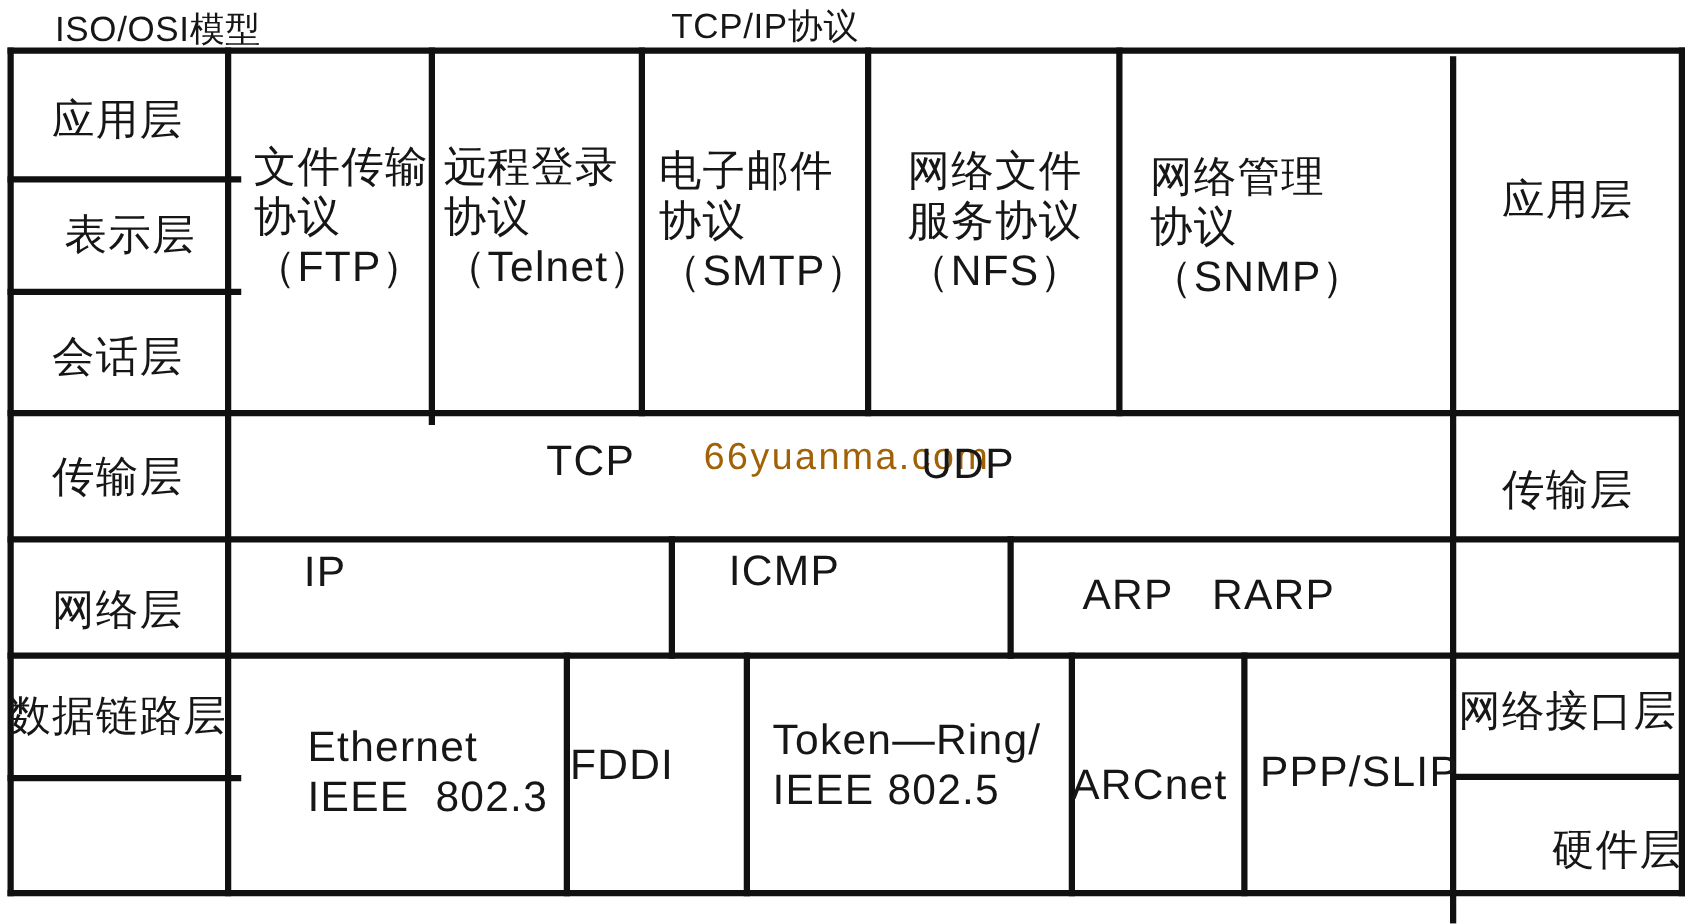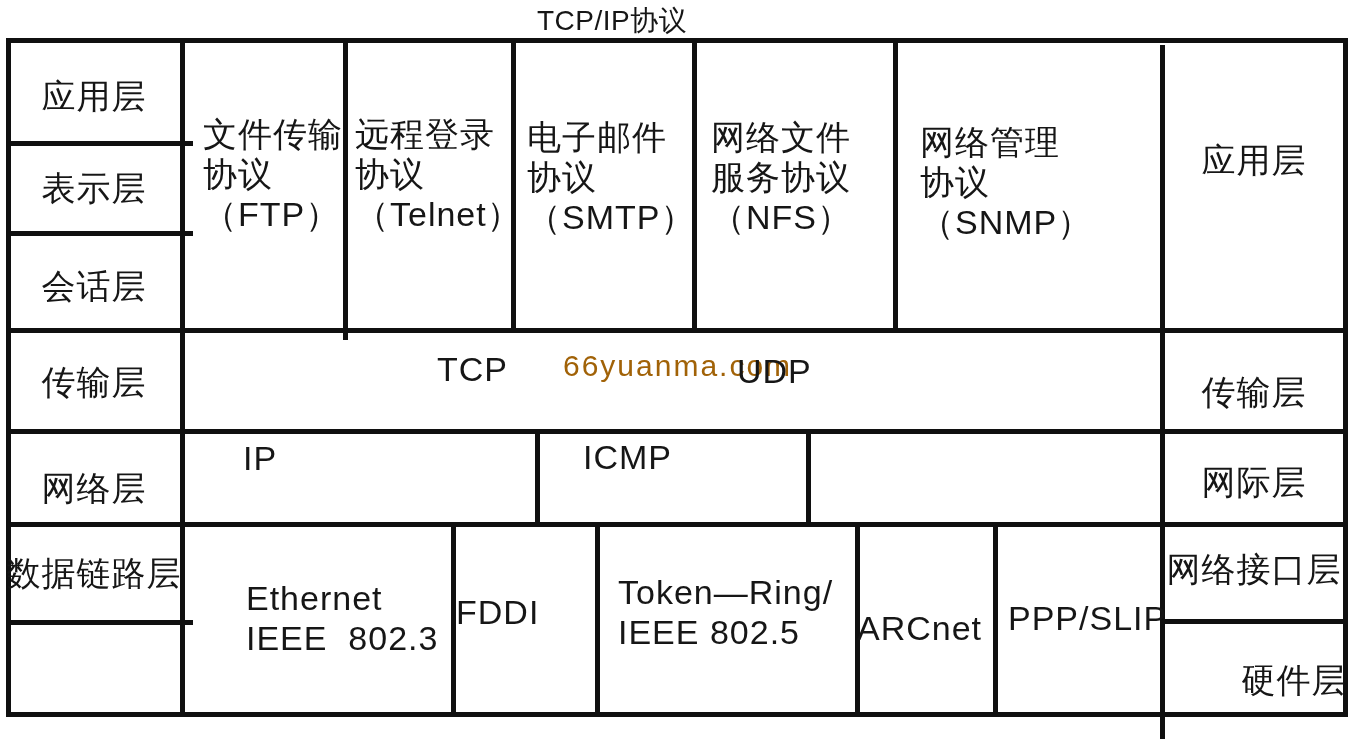--- a/index.html
+++ b/index.html
@@ -36,20 +36,21 @@
     font-size: 30px;
     letter-spacing: 2px;
     white-space: nowrap;
   }
 </style>
 </head>
 <body>
 
 <div class="canvas">
 
+  <div class="hdr" style="left:44px; top:5px;">ISO/OSI模型</div>
   <div class="hdr" style="left:537px; top:2px;">TCP/IP协议</div>
 
   <div class="line hline" style="left:6px; top:38px;  width:1342px;"></div>
   <div class="line hline" style="left:6px; top:328px; width:1342px;"></div>
   <div class="line hline" style="left:6px; top:429px; width:1342px;"></div>
   <div class="line hline" style="left:6px; top:522px; width:1342px;"></div>
   <div class="line hline" style="left:6px; top:712px; width:1342px;"></div>
   <div class="line hline" style="left:6px; top:141px; width:187px;"></div>
   <div class="line hline" style="left:6px; top:231px; width:187px;"></div>
   <div class="line hline" style="left:6px; top:620px; width:187px;"></div>
@@ -64,54 +65,54 @@
   <div class="line vline" style="left:692px;  top:38px; height:295px;"></div>
   <div class="line vline" style="left:893px;  top:38px; height:295px;"></div>
   <div class="line vline" style="left:535px;  top:429px; height:98px;"></div>
   <div class="line vline" style="left:806px;  top:429px; height:98px;"></div>
   <div class="line vline" style="left:451px;  top:522px; height:195px;"></div>
   <div class="line vline" style="left:595px;  top:522px; height:195px;"></div>
   <div class="line vline" style="left:855px;  top:522px; height:195px;"></div>
   <div class="line vline" style="left:993px;  top:522px; height:195px;"></div>
 
   <div class="lbl osi-lbl" style="top:76px;">应用层</div>
-  <div class="lbl osi-lbl" style="top:168px;">表示层</div>
+  <div class="lbl osi-lbl" style="top:168px;padding-left:10px;">表示层</div>
   <div class="lbl osi-lbl" style="top:266px;">会话层</div>
   <div class="lbl osi-lbl" style="top:362px;">传输层</div>
   <div class="lbl osi-lbl" style="top:468px;">网络层</div>
   <div class="lbl osi-lbl" style="top:553px;">数据链路层</div>
 
   <div class="lbl tcp-lbl" style="top:140px;">应用层</div>
   <div class="lbl tcp-lbl" style="top:372px;">传输层</div>
-  <div class="lbl tcp-lbl" style="top:462px;">网际层</div>
   <div class="lbl tcp-lbl" style="top:549px;">网络接口层</div>
   <div class="lbl tcp-lbl" style="top:660px;padding-left:40px;">硬件层</div>
 
   <div class="lbl" style="left:203px; top:114px; width:142px;">文件传输
 协议
 （FTP）</div>
   <div class="lbl" style="left:355px; top:114px; width:158px;">远程登录
 协议
 （Telnet）</div>
   <div class="lbl" style="left:527px; top:117px; width:160px;">电子邮件
 协议
 （SMTP）</div>
-  <div class="lbl" style="left:711px; top:117px; width:170px;">网络文件
+  <div class="lbl" style="left:711px; top:117px; width:170px;text-align:center;">网络文件
 服务协议
 （NFS）</div>
   <div class="lbl" style="left:920px; top:122px; width:200px;">网络管理
 协议
 （SNMP）</div>
 
   <div class="watermark" style="left:563px; top:349px; color:#a16207;">66yuanma.com</div>
   <div class="lbl" style="left:437px; top:349px;">TCP</div>
   <div class="lbl" style="left:737px; top:351px;">UDP</div>
 
   <div class="lbl" style="left:243px; top:438px;">IP</div>
   <div class="lbl" style="left:583px; top:437px;">ICMP</div>
+  <div class="lbl" style="left:866px; top:456px;">ARP   RARP</div>
 
   <div class="lbl" style="left:246px;  top:578px;">Ethernet
 IEEE  802.3</div>
   <div class="lbl" style="left:456px;  top:592px;">FDDI</div>
   <div class="lbl" style="left:618px;  top:572px;">Token—Ring/
 IEEE 802.5</div>
   <div class="lbl" style="left:1008px; top:598px;">PPP/SLIP</div>
   <div class="lbl" style="left:857px;  top:608px;">ARCnet</div>
 
 </div>

